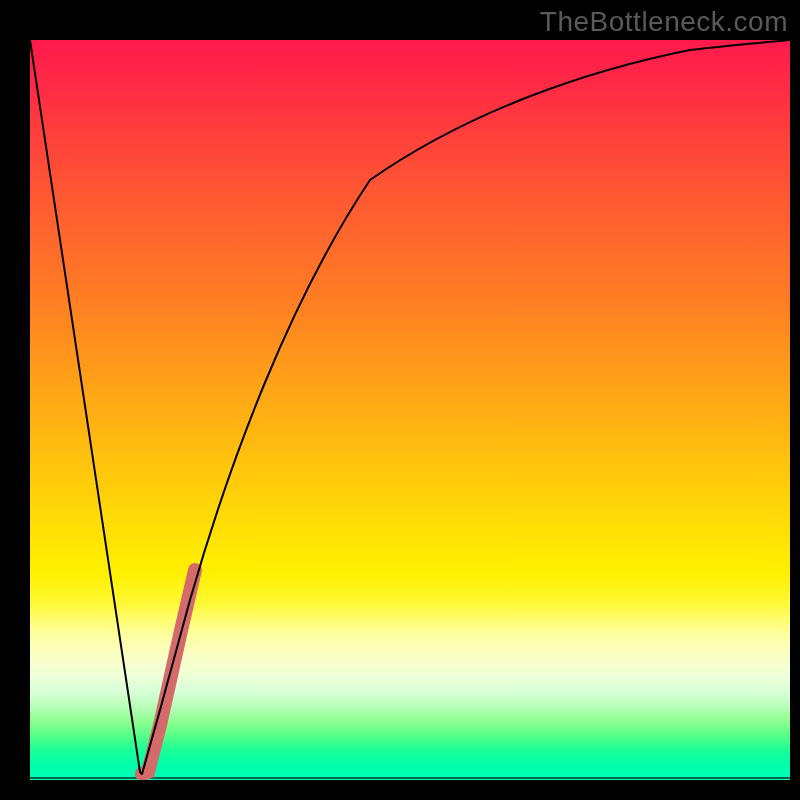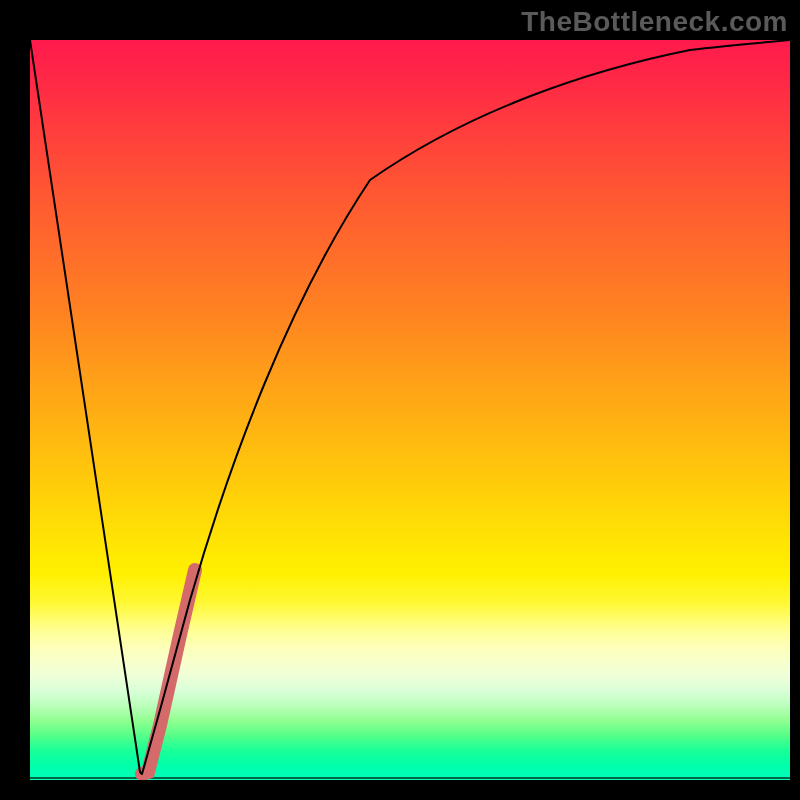--- a/index.html
+++ b/index.html
@@ -18,21 +18,21 @@
       background: #000;
       position: relative;
     }
     .watermark {
       position: absolute;
       top: 6px;
       right: 12px;
       color: #5a5a5a;
       font-family: Arial, Helvetica, sans-serif;
       font-size: 28px;
-      font-weight: 700;
+      font-weight: 400;
       letter-spacing: 0.5px;
       z-index: 10;
     }
     .plot-area {
       position: absolute;
       top: 40px;
       left: 30px;
       width: 760px;
       height: 740px;
       background: linear-gradient(to bottom,

